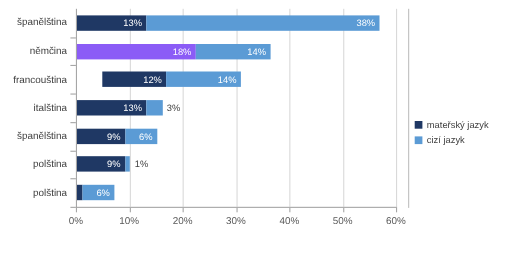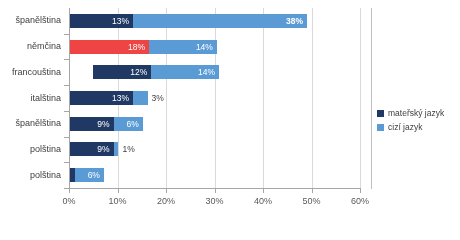--- a/index.html
+++ b/index.html
@@ -169,28 +169,28 @@
   <div class="axis-line-y"></div>
   <div class="axis-line-x"></div>
 
   <div id="rows">
       <div class="cat-tick" style="top: 34px;"></div>
       <div class="cat-label" style="top: 15.3571px;">španělština</div>
       <div class="bar" style="left: 70px; top: 13.8571px;">
         <div class="seg" style="width: 63.05px; background: rgb(31, 56, 100);">
           <span class="seg-label">13%</span>
         </div>
-        <div class="seg" style="width: 174px; background: rgb(91, 155, 213); font-weight: bold;">
+        <div class="seg" style="width: 212px; background: rgb(91, 155, 213);">
           <span class="seg-label">38%</span>
         </div>
       </div>
       <div class="cat-tick" style="top: 59px;"></div>
       <div class="cat-label" style="top: 41.0714px;">němčina</div>
       <div class="bar" style="left: 70px; top: 39.5714px;">
-        <div class="seg" style="width: 79px; background: #ef4444; text-decoration: underline;">
+        <div class="seg" style="width: 108px; background: #8b5cf6; text-decoration: underline;">
           <span class="seg-label">18%</span>
         </div>
         <div class="seg" style="width: 67.9px; background: rgb(91, 155, 213);">
           <span class="seg-label">14%</span>
         </div>
       </div>
       <div class="cat-tick" style="top: 85px;"></div>
       <div class="cat-label" style="top: 66.7857px;">francouština</div>
       <div class="bar" style="left: 70px; top: 65.2857px; padding-left: 23px;">
         <div class="seg" style="width: 58.2px; background: rgb(31, 56, 100);">

